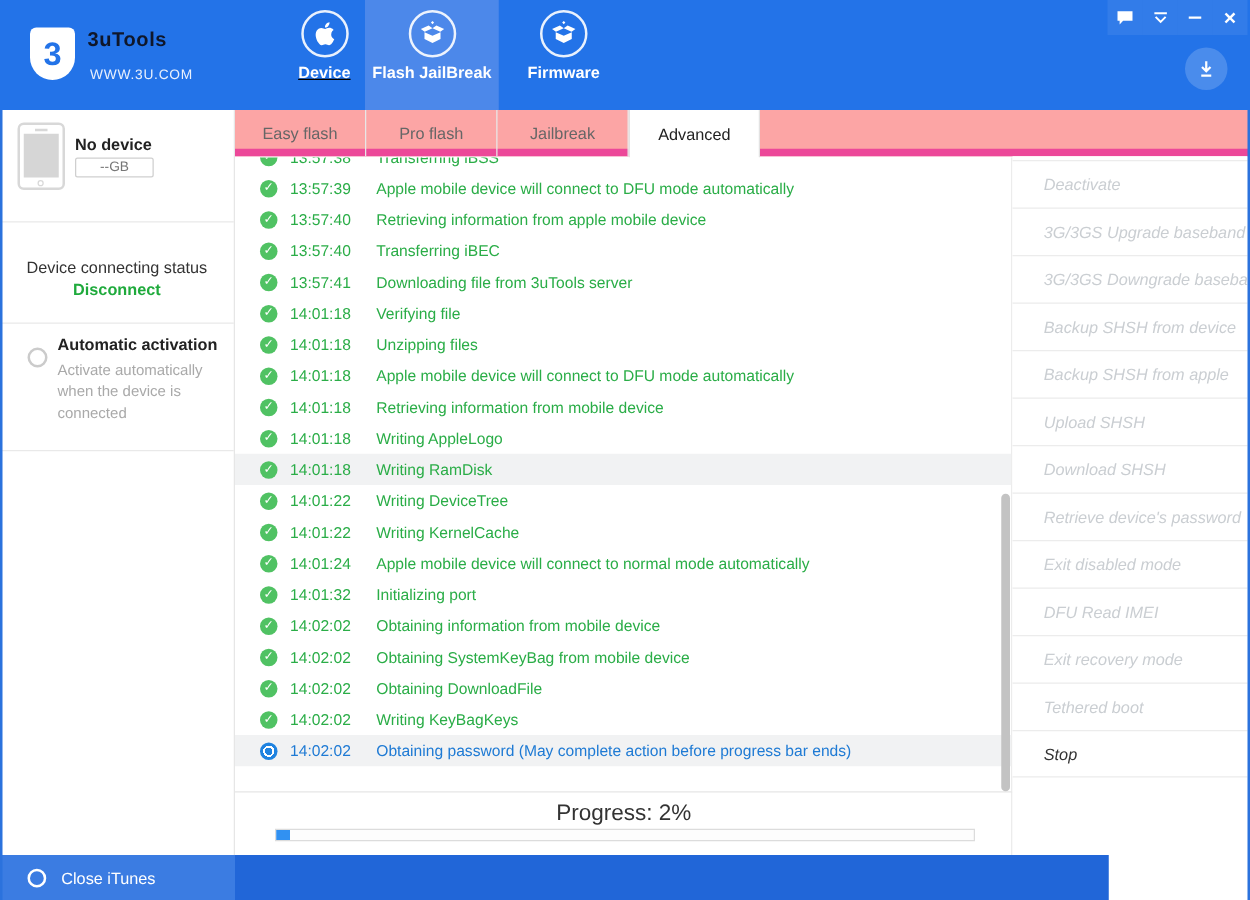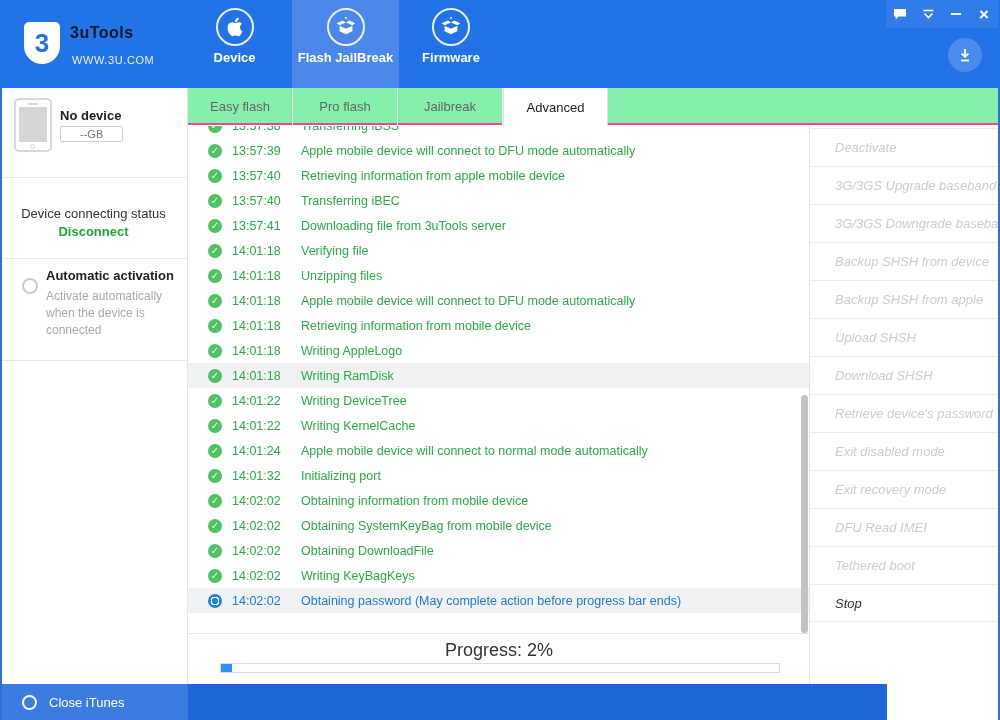--- a/index.html
+++ b/index.html
@@ -37,21 +37,21 @@
   .dev-name { position:absolute; left:60px; top:20px; font-size:13px; font-weight:bold; color:#222; }
   .dev-cap { position:absolute; left:60px; top:38px; font-size:11px; color:#777; border:1px solid #cfcfcf; border-radius:2px; padding:1px 19px; background:#fff; }
   .sb-div { position:absolute; left:0; width:187px; height:1px; background:#e9e9e9; }
   .conn-label { position:absolute; left:0; top:118px; width:187px; text-align:center; font-size:13px; color:#333; }
   .conn-val { position:absolute; left:0; top:136px; width:187px; text-align:center; font-size:13px; font-weight:bold; color:#1faa3c; }
   .radio { position:absolute; left:22px; top:190px; width:16px; height:16px; border:2px solid #cbcbcb; border-radius:50%; background:#fff; cursor:pointer; }
   .act-title { position:absolute; left:46px; top:180px; font-size:13px; font-weight:bold; color:#222; }
   .act-desc { position:absolute; left:46px; top:200px; width:120px; font-size:12px; line-height:17px; color:#a9a9a9; }
 
   
-  .tabbar { position:absolute; left:188px; top:88px; width:812px; height:37px; background:#86efac; border-bottom:2px solid #ec4899; display:flex; }
+  .tabbar { position:absolute; left:188px; top:88px; width:812px; height:37px; background:#fca5a5; border-bottom:6px solid #ec4899; display:flex; }
   .tab { width:105px; height:37px; display:flex; align-items:center; justify-content:center;
     font-size:13px; color:#666; cursor:pointer; border-right:1px solid #e7e7e7; }
   .tab.active { background:#fff; color:#222; height:38px; border-left:1px solid #e2e2e2; border-right:1px solid #e2e2e2; }
 
   
   .log { position:absolute; left:188px; top:126px; width:622px; height:507px; background:#fff;
     border-right:1px solid #e6e6e6; overflow:hidden; }
   .log-row { height:25px; display:flex; align-items:center; padding-left:20px; cursor:default; }
   .log-row.clipped { margin-top:-13px; }
   .log-row.hl { background:#f1f2f3; }
@@ -89,21 +89,21 @@
 </head>
 <body>
 
 <div class="window">
 
   <div class="header">
     <div class="logo-shield">3</div>
     <div class="logo-title">3uTools</div>
     <div class="logo-sub">WWW.3U.COM</div>
 
-    <div class="nav-item" style="left:197px;width:75px;">
+    <div class="nav-item" style="left:222px;width:75px;text-decoration:underline;">
       <div class="nav-circle">
         <svg width="22" height="22" viewBox="0 0 24 24">
             <path fill="#fff" d="M18.71 19.5c-.83 1.24-1.71 2.45-3.05 2.47-1.34.03-1.77-.79-3.29-.79-1.53 0-2 .77-3.27.82-1.31.05-2.3-1.32-3.14-2.53C4.25 17 2.94 12.45 4.7 9.39c.87-1.52 2.43-2.48 4.12-2.51 1.28-.02 2.5.87 3.29.87.78 0 2.26-1.07 3.81-.91.65.03 2.47.26 3.64 1.98-.09.06-2.17 1.28-2.15 3.81.03 3.02 2.65 4.03 2.68 4.04-.03.07-.42 1.44-1.38 2.83M13 3.5c.73-.83 1.94-1.46 2.94-1.5.13 1.17-.34 2.35-1.04 3.19-.69.85-1.83 1.51-2.95 1.42-.15-1.15.41-2.35 1.05-3.11z"></path>
           </svg>
       </div>
       <div class="nav-label">Device</div>
     </div>
 
     <div class="nav-item active" style="left:292px;width:107px;">
       <div class="nav-circle">
@@ -298,22 +298,22 @@
   <div class="actions">
       <div class="action-btn">Deactivate</div>
       <div class="action-btn">3G/3GS Upgrade baseband</div>
       <div class="action-btn">3G/3GS Downgrade baseband</div>
       <div class="action-btn">Backup SHSH from device</div>
       <div class="action-btn">Backup SHSH from apple</div>
       <div class="action-btn">Upload SHSH</div>
       <div class="action-btn">Download SHSH</div>
       <div class="action-btn">Retrieve device's password</div>
       <div class="action-btn">Exit disabled mode</div>
+      <div class="action-btn">DFU Read IMEI</div>
       <div class="action-btn">Exit recovery mode</div>
-      <div class="action-btn">DFU Read IMEI</div>
       <div class="action-btn">Tethered boot</div>
       <div class="action-btn enabled">Stop</div>
     </div>
 
   <div class="bottombar">
     <div class="left">
       <div class="itunes-circle"></div>
       <div class="itunes-label">Close iTunes</div>
     </div>
   </div>

